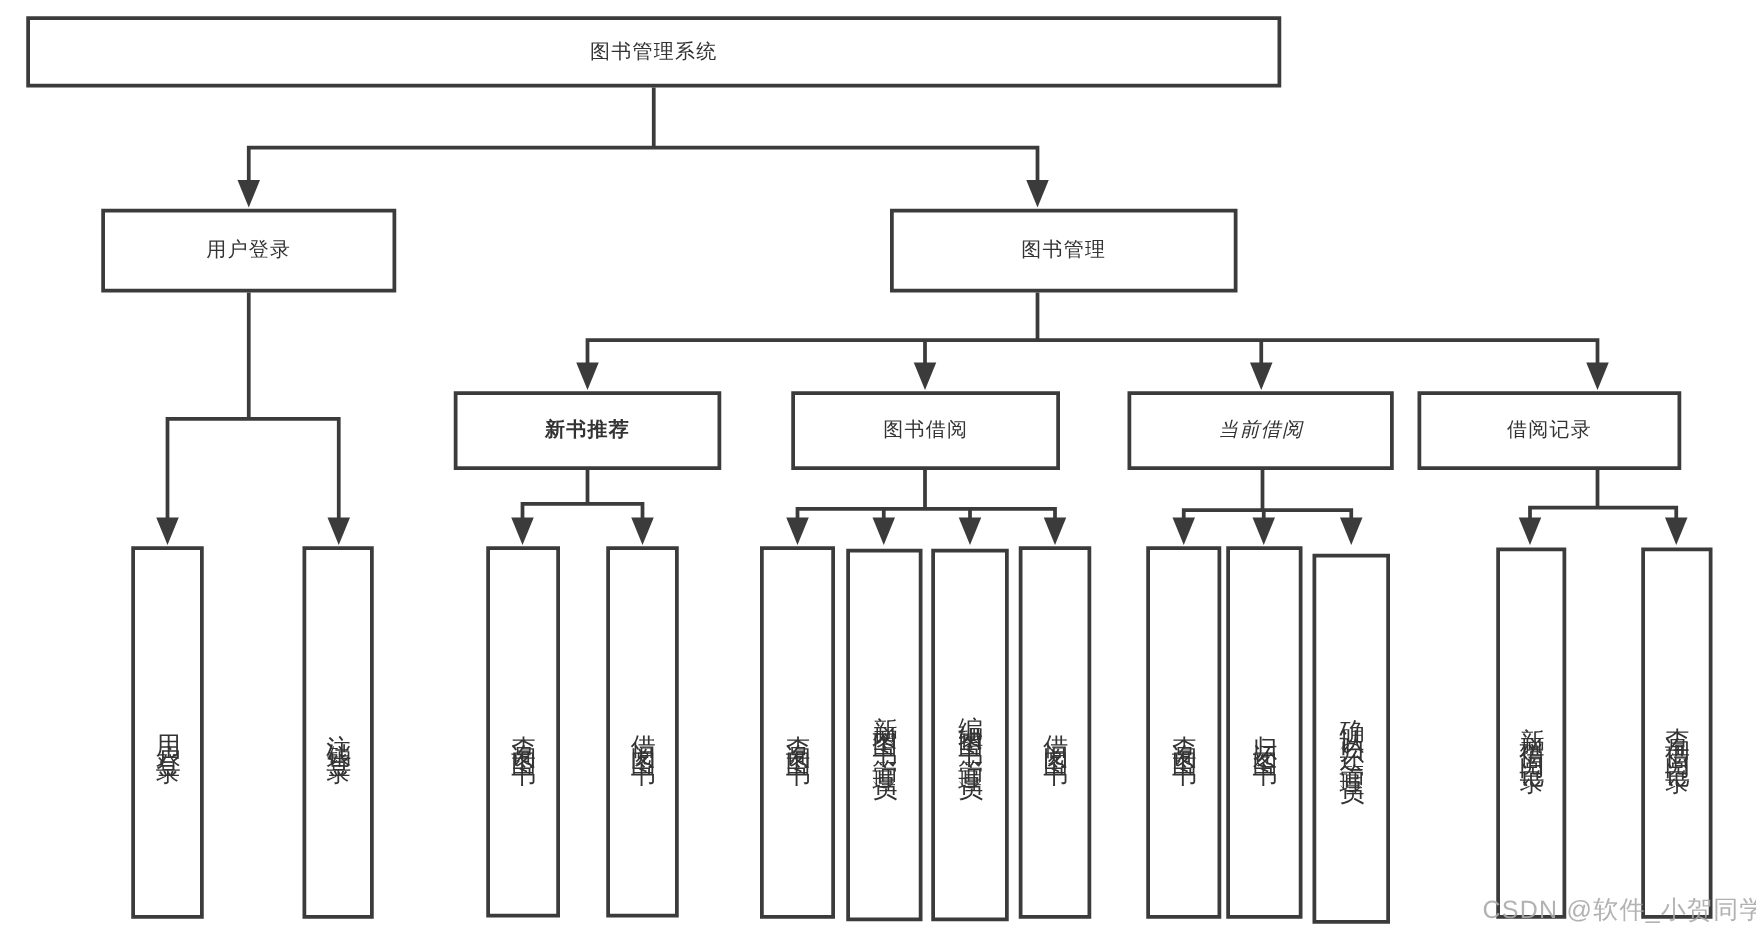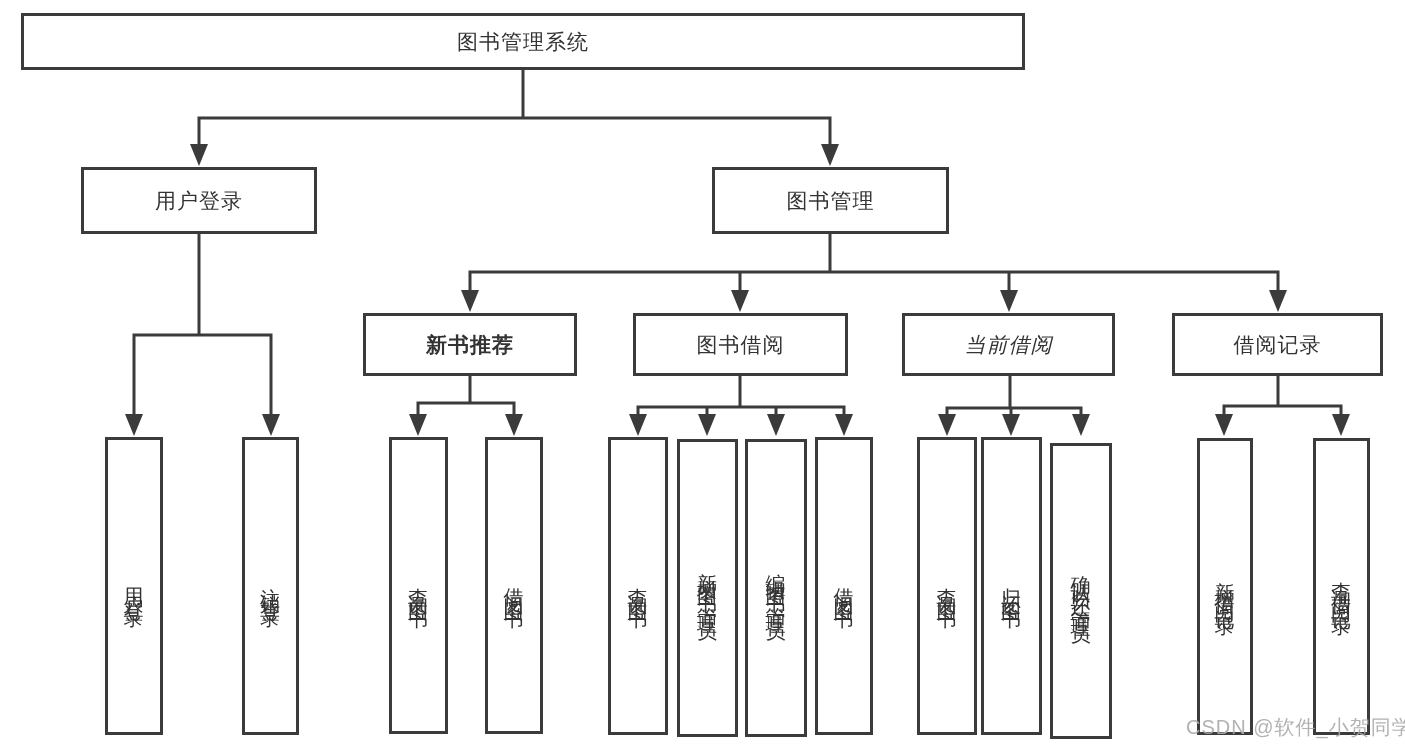--- a/index.html
+++ b/index.html
@@ -27,21 +27,21 @@
     box-sizing: border-box;
     background: #ffffff;
     border: 3px solid #3b3b3b;
     display: flex;
     align-items: center;
     justify-content: center;
     z-index: 1;
     color: #333333;
   }
   .hbox span {
-    font-size: 21px;
+    font-size: 16px;
     letter-spacing: 1px;
     white-space: nowrap;
   }
   .vbox .vtext {
     writing-mode: vertical-rl;
     text-orientation: mixed;
     font-size: 20px;
     letter-spacing: 7px;
     line-height: 1;
     white-space: nowrap;
@@ -116,34 +116,34 @@
     </g>
   </svg>
 
   <div class="box hbox" style="left:21px; top:13px; width:1004px; height:57px;">
     <span>图书管理系统</span>
   </div>
 
   <div class="box hbox" style="left:81px; top:167px; width:236px; height:67px;">
     <span>用户登录</span>
   </div>
-  <div class="box hbox" style="left:712px; top:167px; width:237px; height:67px;">
+  <div class="box hbox" style="left:712px; top:167px; width:278px; height:67px;">
     <span>图书管理</span>
   </div>
 
   <div class="box hbox" style="left:363px; top:313px; width:214px; height:63px;font-weight:bold;">
     <span>新书推荐</span>
   </div>
   <div class="box hbox" style="left:633px; top:313px; width:215px; height:63px;">
     <span>图书借阅</span>
   </div>
   <div class="box hbox" style="left:902px; top:313px; width:213px; height:63px;font-style:italic;">
     <span>当前借阅</span>
   </div>
-  <div class="box hbox" style="left:1172px; top:313px; width:211px; height:63px;">
+  <div class="box hbox" style="left:1134px; top:313px; width:211px; height:63px;">
     <span>借阅记录</span>
   </div>
 
   <div class="box vbox" style="left:105px; top:437px; width:58px; height:298px;">
     <span class="vtext">用户登录</span>
   </div>
   <div class="box vbox" style="left:242px; top:437px; width:57px; height:298px;">
     <span class="vtext">注销登录</span>
   </div>
 

